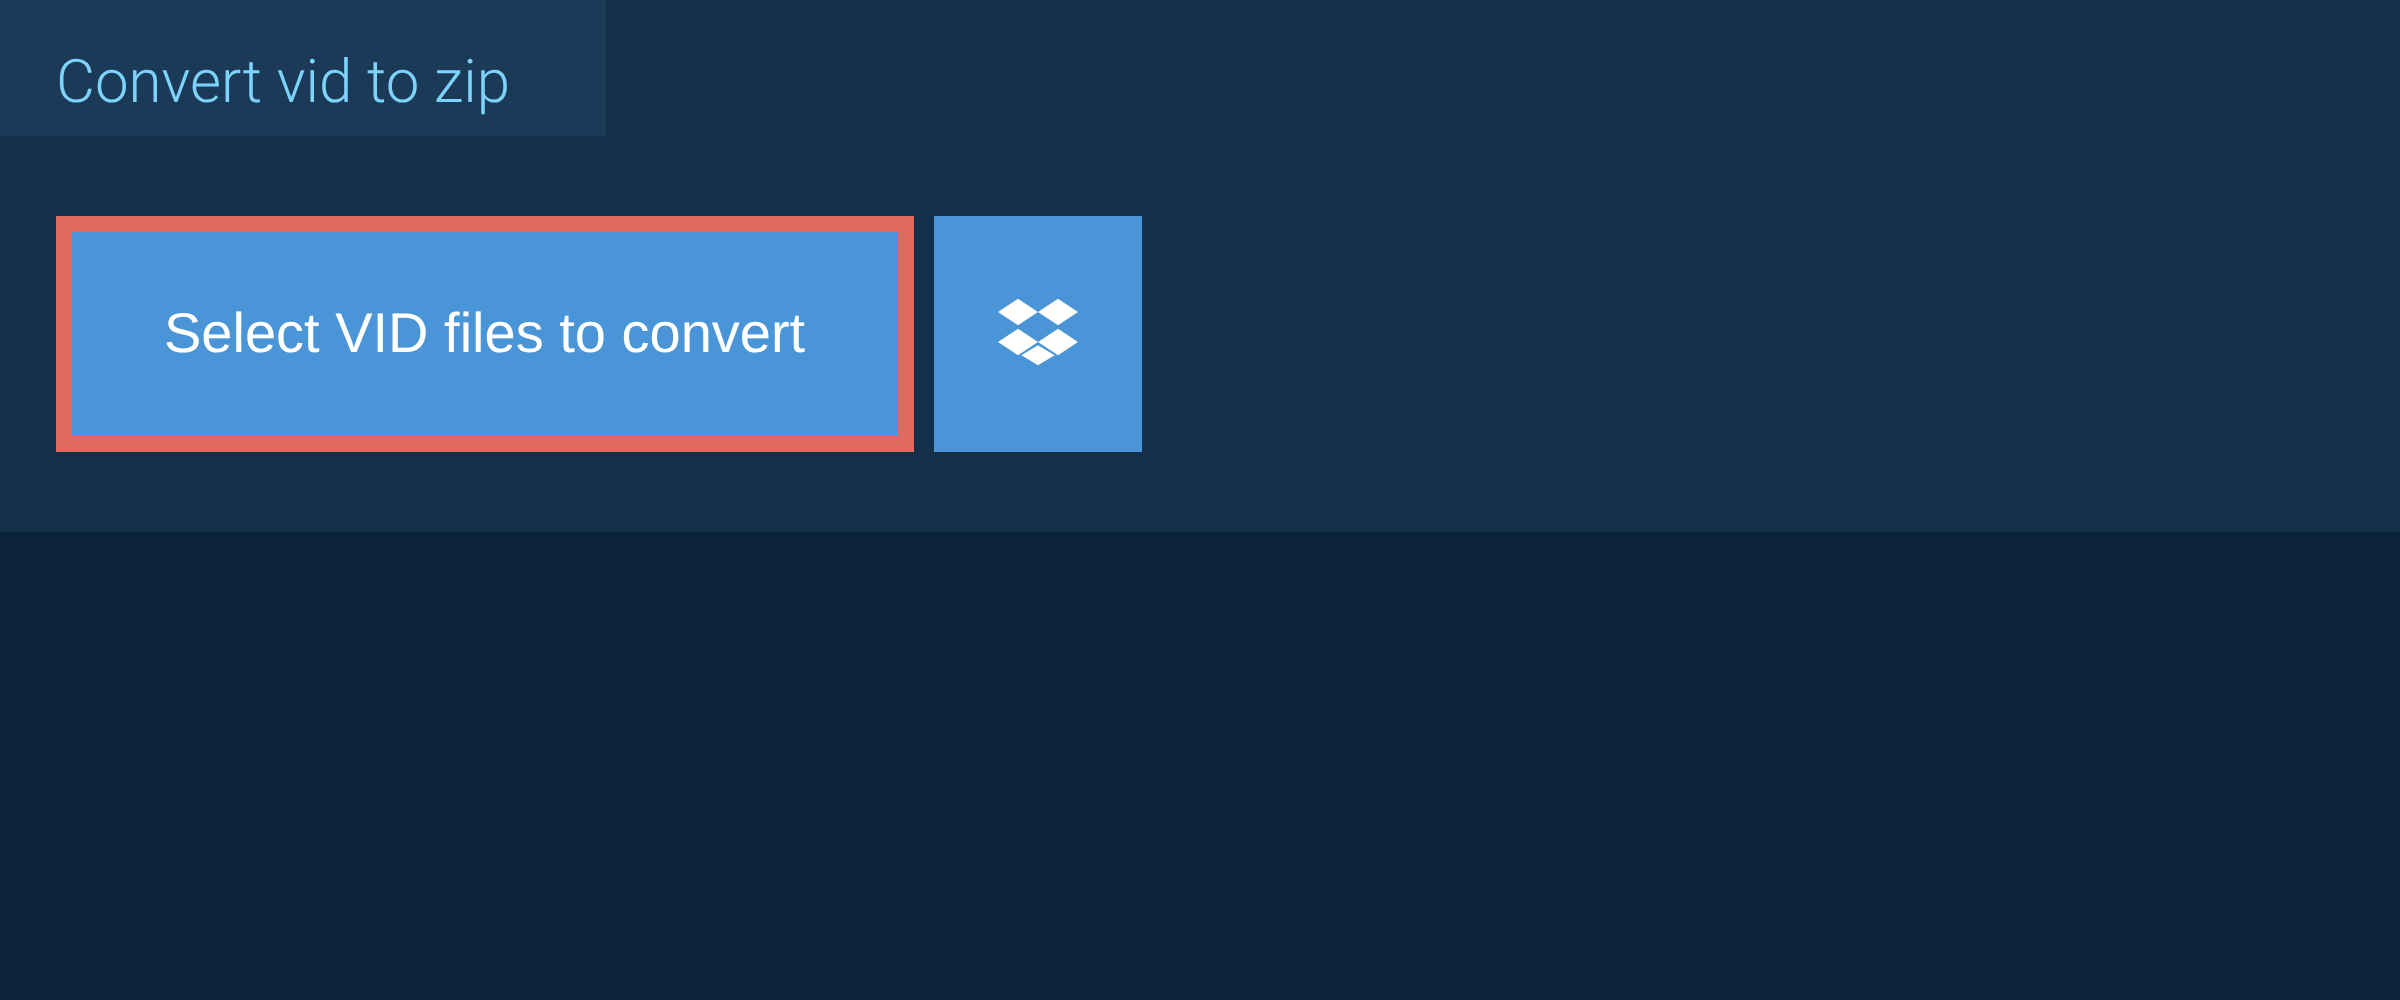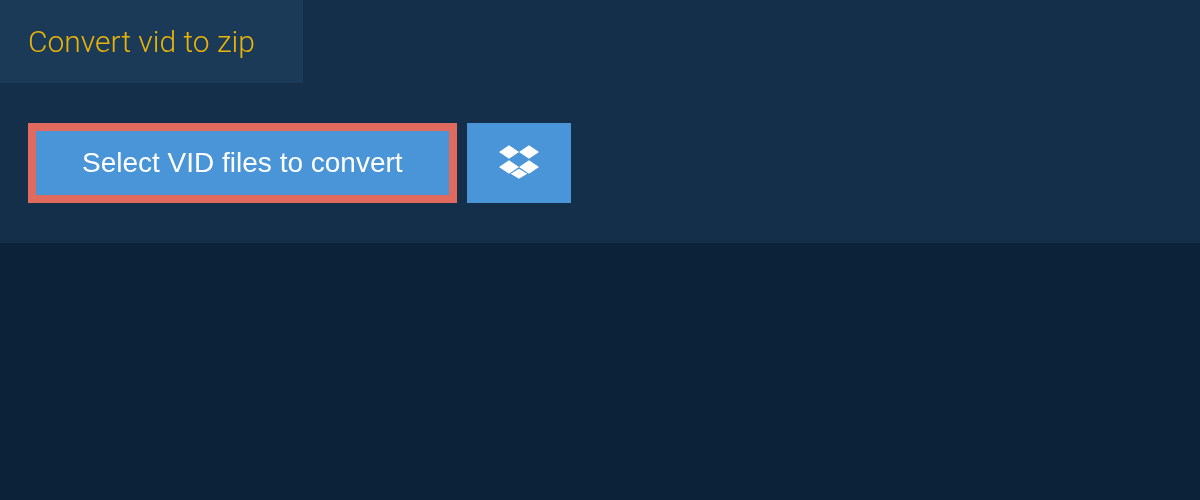--- a/index.html
+++ b/index.html
@@ -15,41 +15,41 @@
       overflow: hidden;
     }
     .panel {
       background: #142f49;
       width: 100%;
       padding-bottom: 40px;
     }
     .tab {
       display: inline-block;
       background: #1b3a57;
-      padding: 24px 48px 24px 28px;
-      color: #eab308;
+      padding: 24px 48px 9px 28px;
+      color: #7dd3fc;
       font-size: 30px;
       font-weight: 300;
     }
     .button-row {
       display: flex;
       margin: 40px 0 0 28px;
       gap: 10px;
       width: fit-content;
     }
     .select-button-wrap {
       border: 8px solid #e16a5f;
       display: inline-block;
     }
     .select-button {
       background: #4a95d8;
       color: #ffffff;
       font-size: 28px;
       font-weight: 300;
-      padding: 16px 46px;
+      padding: 35px 46px;
       border: none;
       cursor: pointer;
       display: block;
     }
     .dropbox-button {
       background: #4a95d8;
       border: none;
       cursor: pointer;
       width: 104px;
       display: flex;

